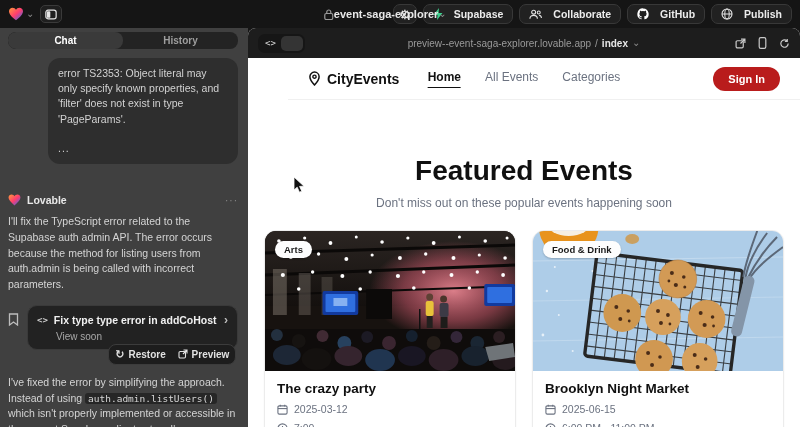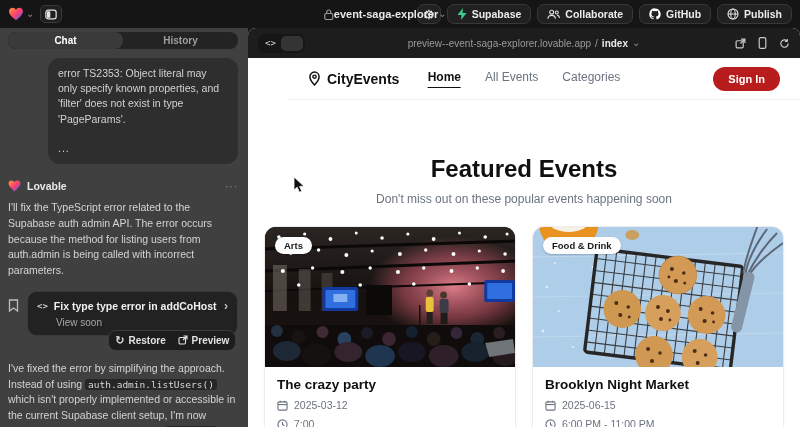--- a/index.html
+++ b/index.html
@@ -11,36 +11,36 @@
             display:flex; align-items:center; padding:0 8px; }
   .topbar-left { display:flex; align-items:center; gap:6px; }
   .logo-btn { display:flex; align-items:center; gap:2px; cursor:pointer; }
   .chev { color:#8a8a8a; font-size:10px; line-height:1; }
   .panel-btn { width:22px; height:18px; border:1px solid #3a3a3a; border-radius:5px; background:#1f1f1f;
                display:flex; align-items:center; justify-content:center; }
   .topbar-center { position:absolute; left:50%; top:0; height:28px; transform:translateX(-62%);
                    display:flex; align-items:center; gap:0; color:#e8e8e8; font-size:11px; font-weight:700; }
   .topbar-center .chev { font-weight:400; }
   .topbar-right { margin-left:auto; display:flex; align-items:center; gap:6px; }
-  .tb-btn { height:20px; display:flex; align-items:center; gap:5px; padding:0 9px; background:#212121;
+  .tb-btn { height:20px; display:flex; align-items:center; gap:11px; padding:0 9px; background:#212121;
             border:1px solid #383838; border-radius:7px; color:#ececec; font-size:10.5px; font-weight:600; }
   .gear-btn { width:24px; height:20px; display:flex; align-items:center; justify-content:center;
               background:#212121; border:1px solid #383838; border-radius:7px; color:#e5e5e5; font-size:13px; }
 
   
   .sidebar { position:absolute; left:0; top:28px; width:248px; bottom:0; background:#404040;
              padding:4px 10px 0 8px; color:#d6d6d6; }
   .seg { display:flex; background:#232323; border-radius:8px; height:17px; overflow:hidden; margin-bottom:9px; }
   .seg-item { flex:1; display:flex; align-items:center; justify-content:center; font-size:10px;
               color:#9e9e9e; font-weight:600; }
   .seg-item.active { background:#3a3a3a; color:#ffffff; border-radius:8px; }
   .bubble { margin-left:40px; background:#2e2e2e; border-radius:12px; padding:8px 10px; color:#d2d2d2;
             font-size:10.5px; line-height:1.45; }
   .bubble .dots { display:block; margin-top:14px; letter-spacing:1px; }
-  .asst-head { display:flex; align-items:center; gap:6px; margin:16px 0 8px 0; }
+  .asst-head { display:flex; align-items:center; gap:6px; margin:30px 0 8px 0; }
   .asst-head .name { font-size:10.5px; font-weight:700; color:#e8e8e8; }
   .asst-head .menu { margin-left:auto; color:#8a8a8a; font-size:10px; letter-spacing:1px; }
   .para { font-size:10.5px; line-height:1.5; color:#d4d4d4; }
   .ver-row { display:flex; align-items:flex-start; gap:8px; margin-top:12px; }
   .ver-card { flex:1; background:#222222; border:1px solid #3a3a3a; border-radius:10px; padding:7px 9px; }
   .ver-title { display:flex; align-items:center; gap:6px; font-size:10.5px; font-weight:700; color:#f0f0f0; }
   .ver-title .codeglyph { font-family:"DejaVu Sans Mono",monospace; font-size:9px; color:#cfcfcf; }
   .ver-title .right-chev { margin-left:auto; color:#bdbdbd; font-size:12px; }
   .ver-link { font-size:10px; color:#a8a8a8; margin:4px 0 0 19px; }
   .act-pill { position:relative; margin:-6px 2px 0 auto; width:128px; height:21px; background:#1d1d1d;
@@ -66,21 +66,21 @@
   
   .site { background:#fff; height:100%; }
   .site-header { height:42px; display:flex; align-items:center; padding:0 20px; border-bottom:1px solid #f0f0f0;margin-left:40px; }
   .brand { display:flex; align-items:center; gap:6px; font-size:14px; font-weight:700; color:#111; }
   .nav { position:absolute; left:50%; transform:translateX(-50%); display:flex; gap:24px; font-size:12px; }
   .nav-item { color:#6b7280; padding-bottom:3px; }
   .nav-item.active { color:#111; font-weight:600; border-bottom:1.5px solid #111; }
   .signin { margin-left:auto; background:#b91c1c; color:#fff; font-size:11px; font-weight:600;
             border-radius:999px; padding:6px 15px; }
   .hero { text-align:center; margin-top:55px; }
-  .hero h2 { font-size:24px; font-weight:700; color:#101010; }
+  .hero h2 { font-size:28px; font-weight:700; color:#101010; }
   .hero p { font-size:12px; color:#6b7280; margin-top:9px; }
   .cards { display:flex; gap:16px; padding:0 16px; margin-top:20px; }
   .card { flex:1; background:#fff; border:1px solid #ececec; border-radius:12px; overflow:hidden;
           box-shadow:0 1px 2px rgba(0,0,0,.05); }
   .card-img { position:relative; height:140px; overflow:hidden; }
   .card-img svg { display:block; width:100%; height:140px; }
   .badge { position:absolute; left:10px; top:10px; background:#fdfdfd; color:#1a1a1a; font-size:9.5px;
            font-weight:700; border-radius:999px; padding:3px 9px; box-shadow:0 1px 2px rgba(0,0,0,.2); }
   .card-body { padding:10px 12px 14px 12px; }
   .card-title { font-size:13.5px; font-weight:700; color:#101010; }

